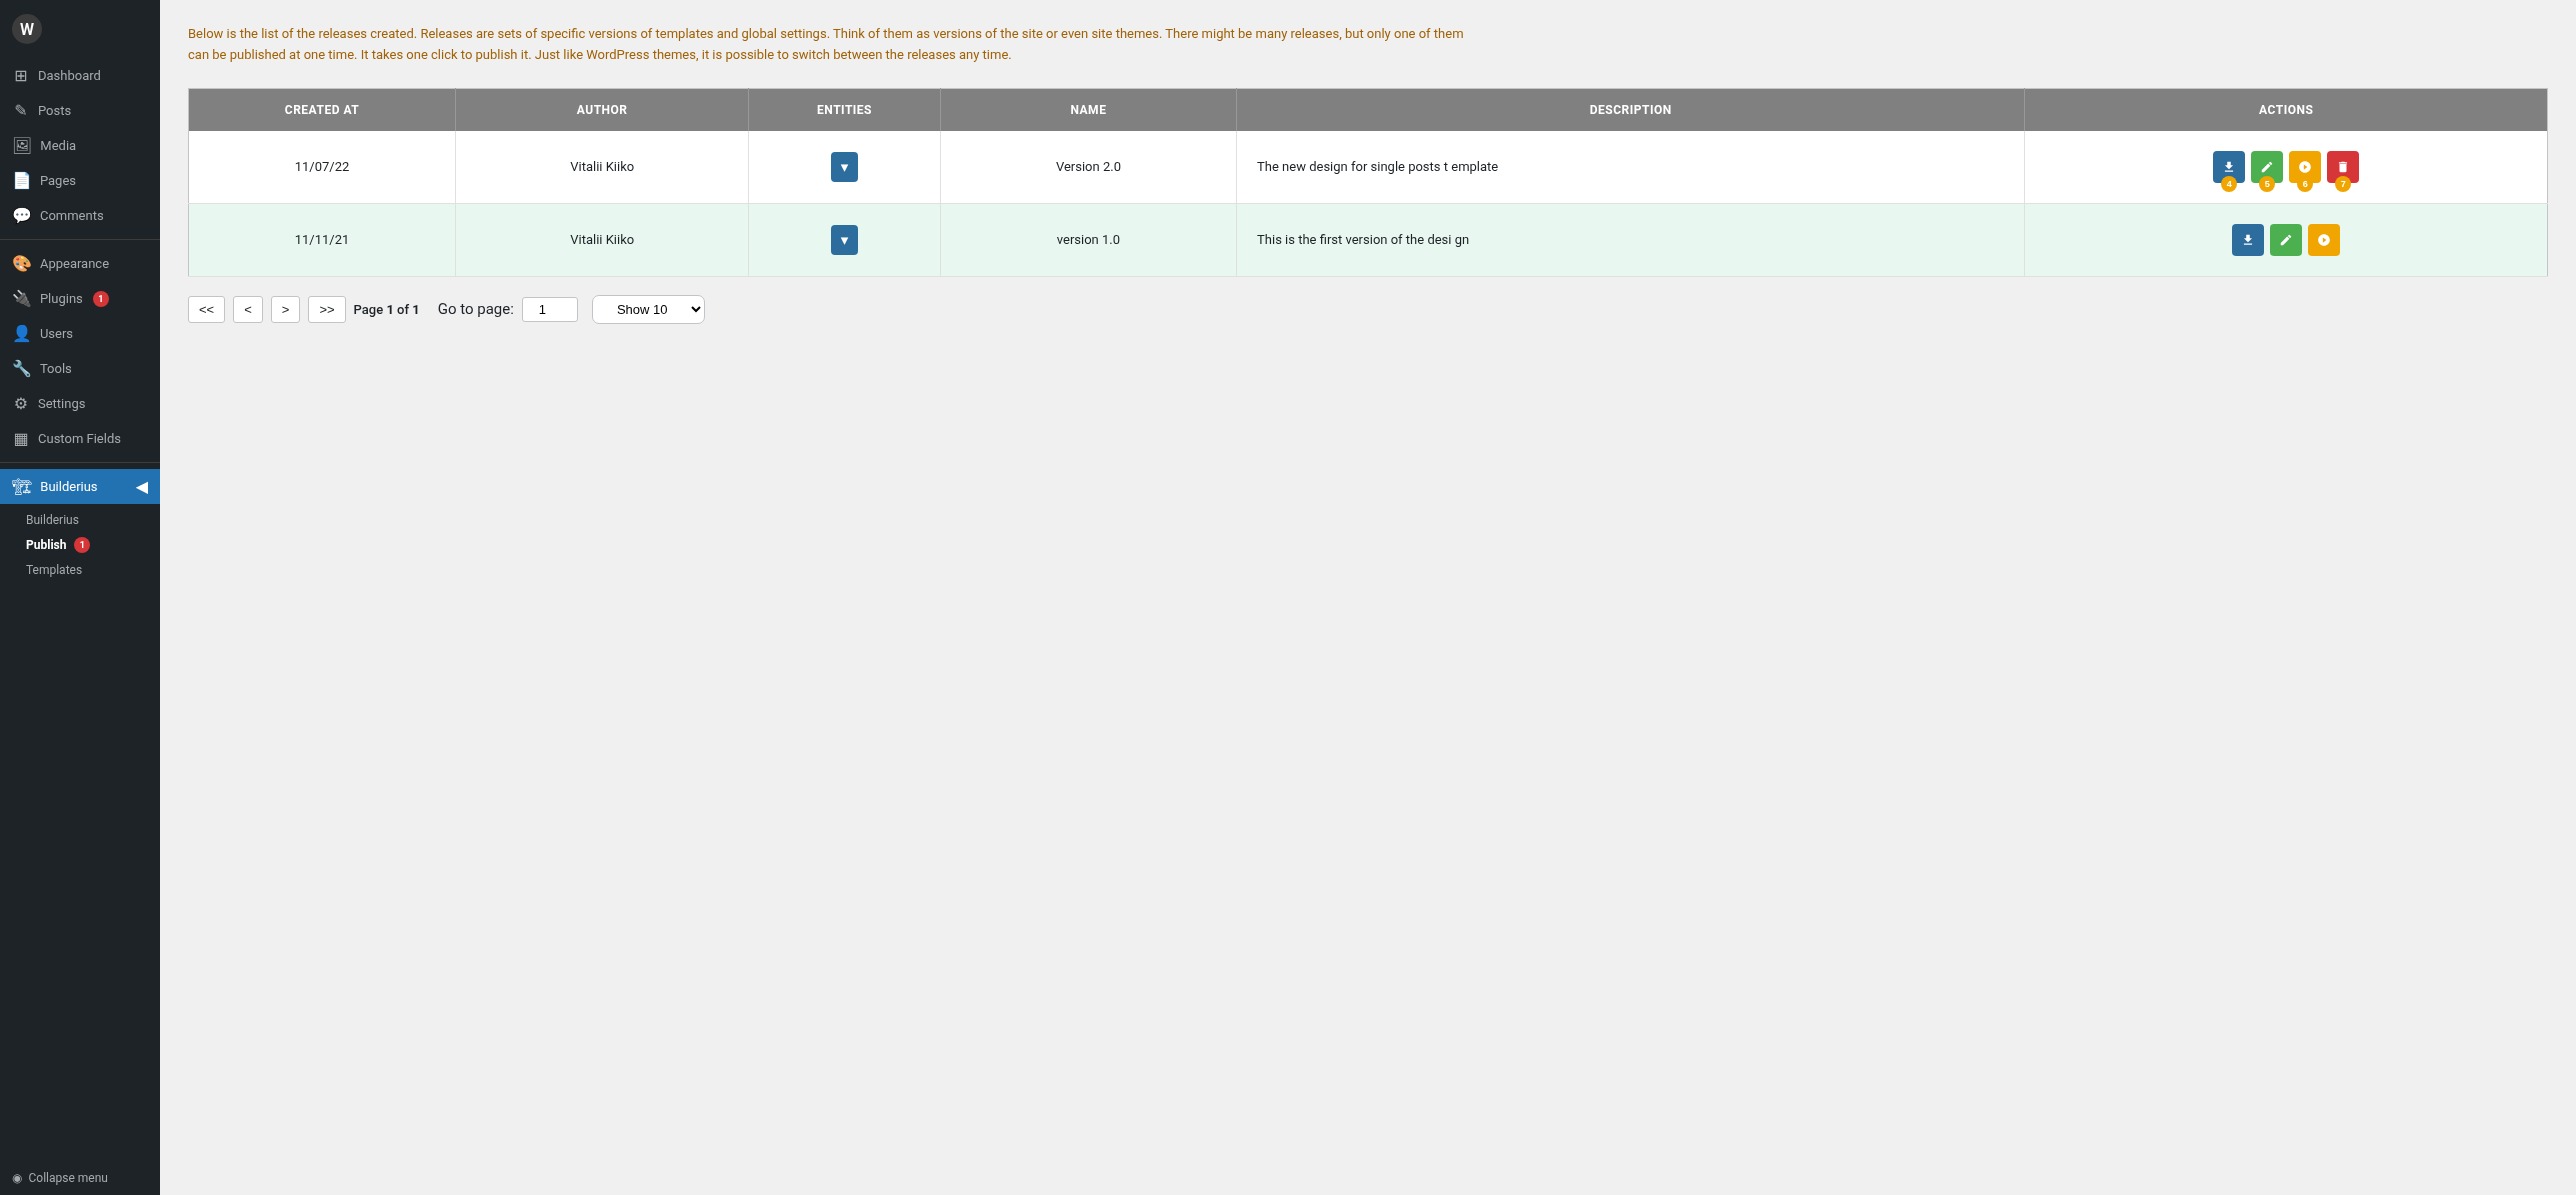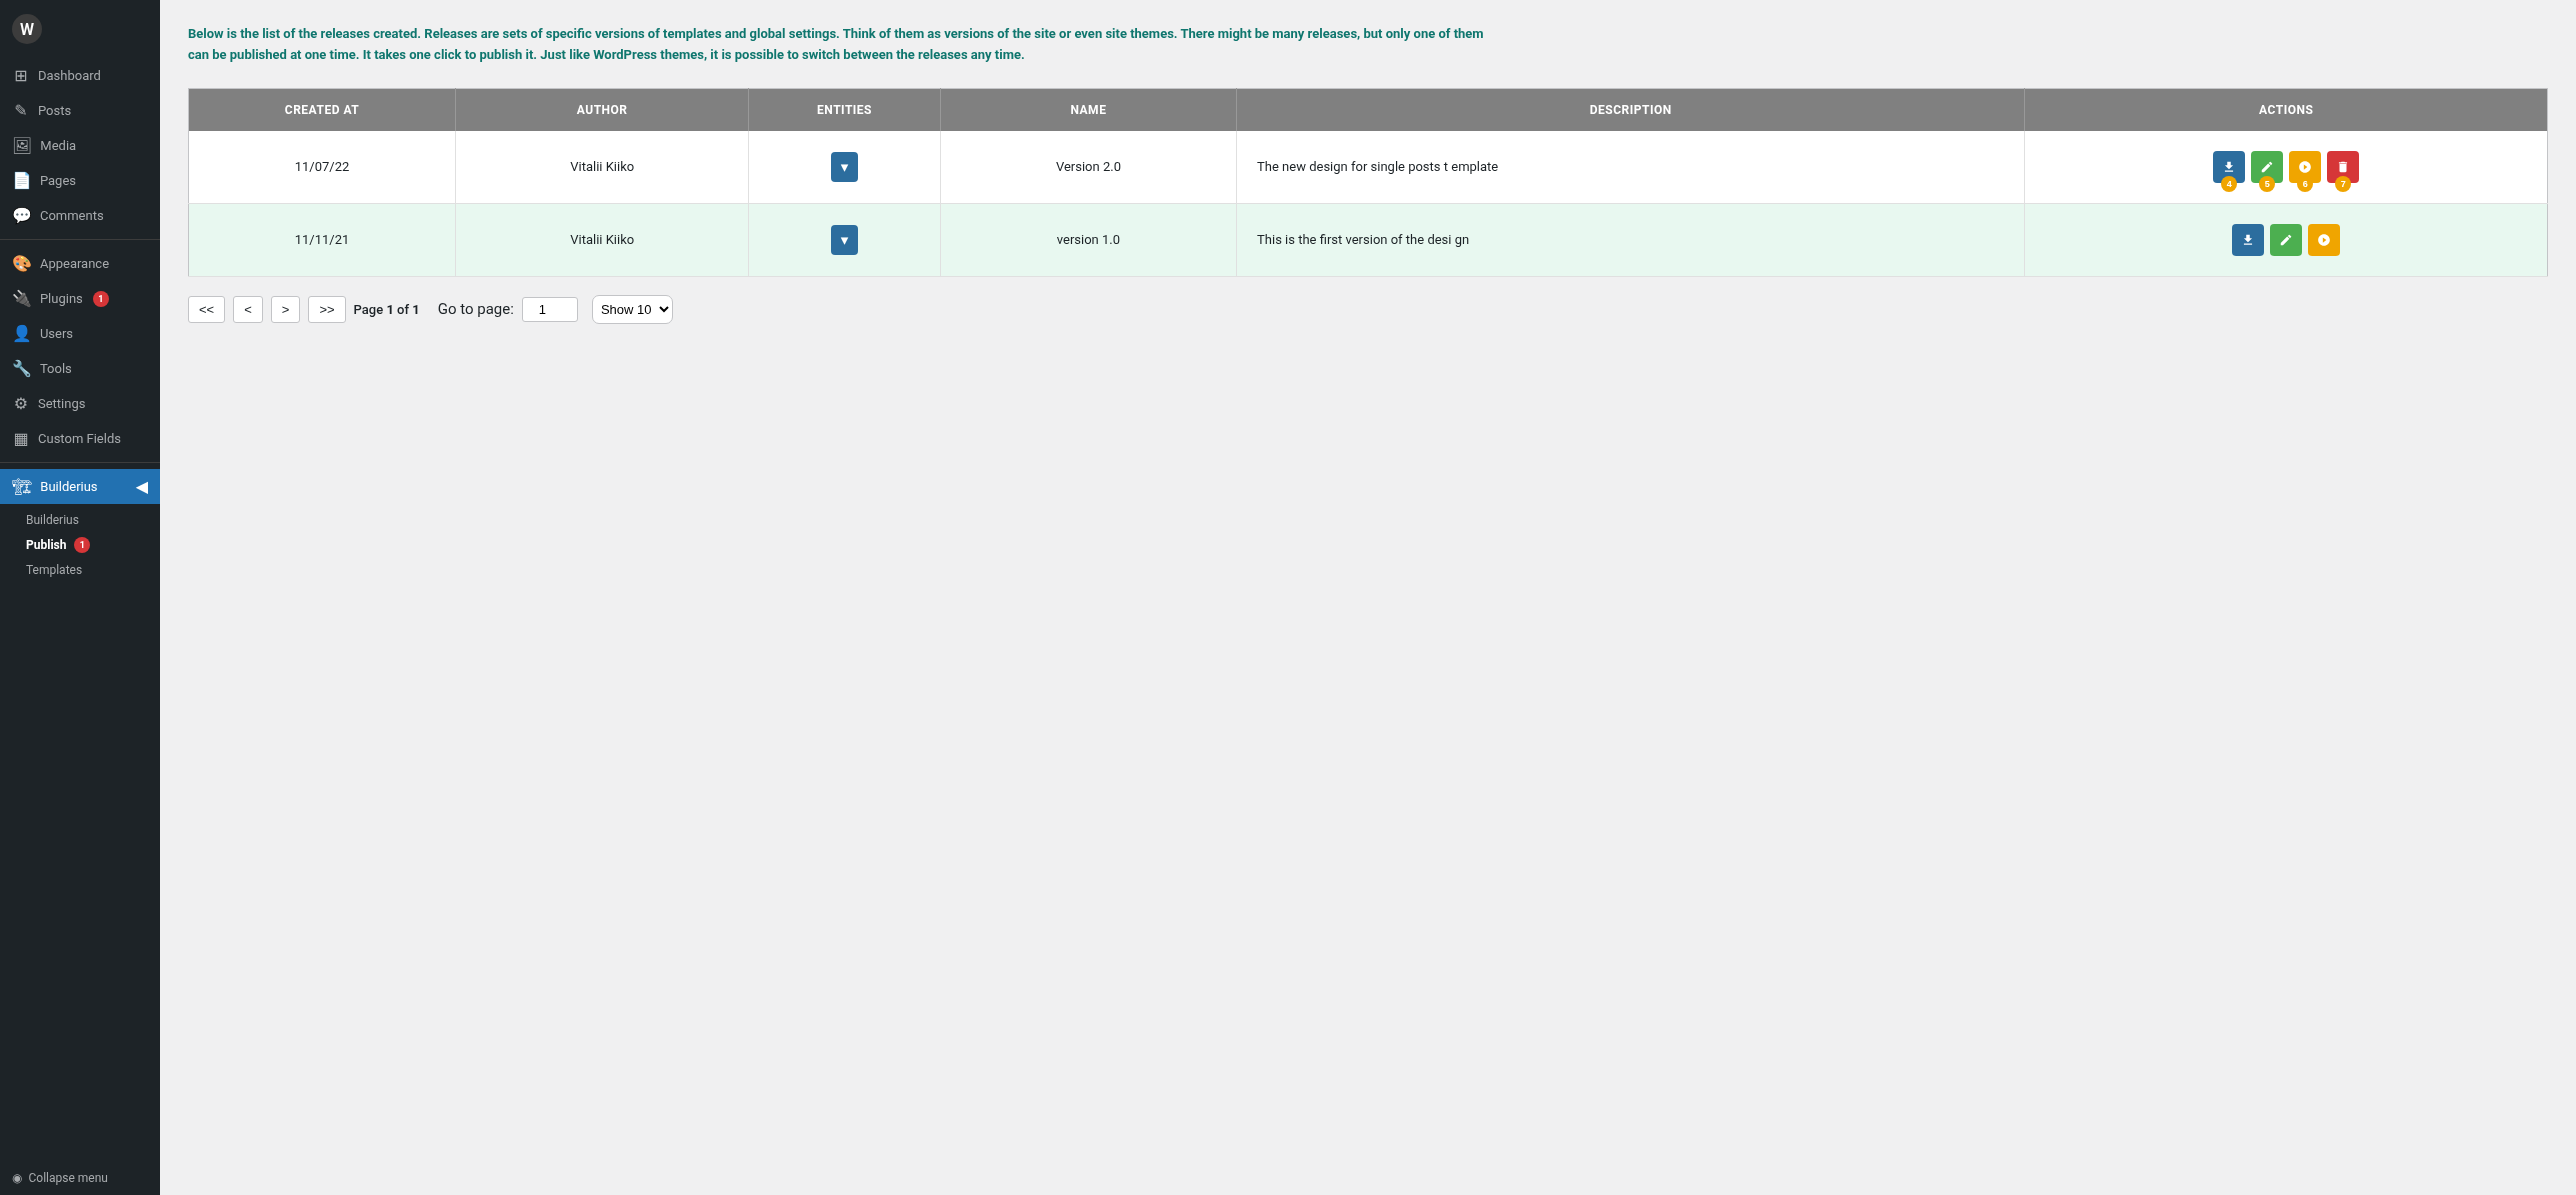--- a/index.html
+++ b/index.html
@@ -116,22 +116,22 @@
       background: #f0a500;
       color: #fff;
       border-radius: 50%;
       width: 18px; height: 18px;
       font-size: 10px;
       font-weight: 700;
       display: flex; align-items: center; justify-content: center;
     }
     .description-text {
       font-size: 13px;
-      color: #0f766e;
-      font-weight: 700;
+      color: #a16207;
+      font-weight: 400;
       line-height: 1.6;
       margin-bottom: 22px;
       max-width: 1299px;
     }
 
     
     .releases-table {
       background: #fff;
       border: 1px solid #c3c4c7;
       border-radius: 2px;
@@ -226,21 +226,21 @@
       border: 1px solid #c3c4c7;
       border-radius: 3px;
       padding: 4px 6px;
       font-size: 13px;
       width: 56px;
       text-align: center;
     }
     .show-select {
       border: 1px solid #c3c4c7;
       border-radius: 7px;
-      padding: 5px 4px;
+      padding: 5px 20px;
       font-size: 13px;
       background: #fff;
       cursor: pointer;
       margin-left: 6px;
     }
   </style>
 </head>
 <body>
 
 <div id="sidebar">

